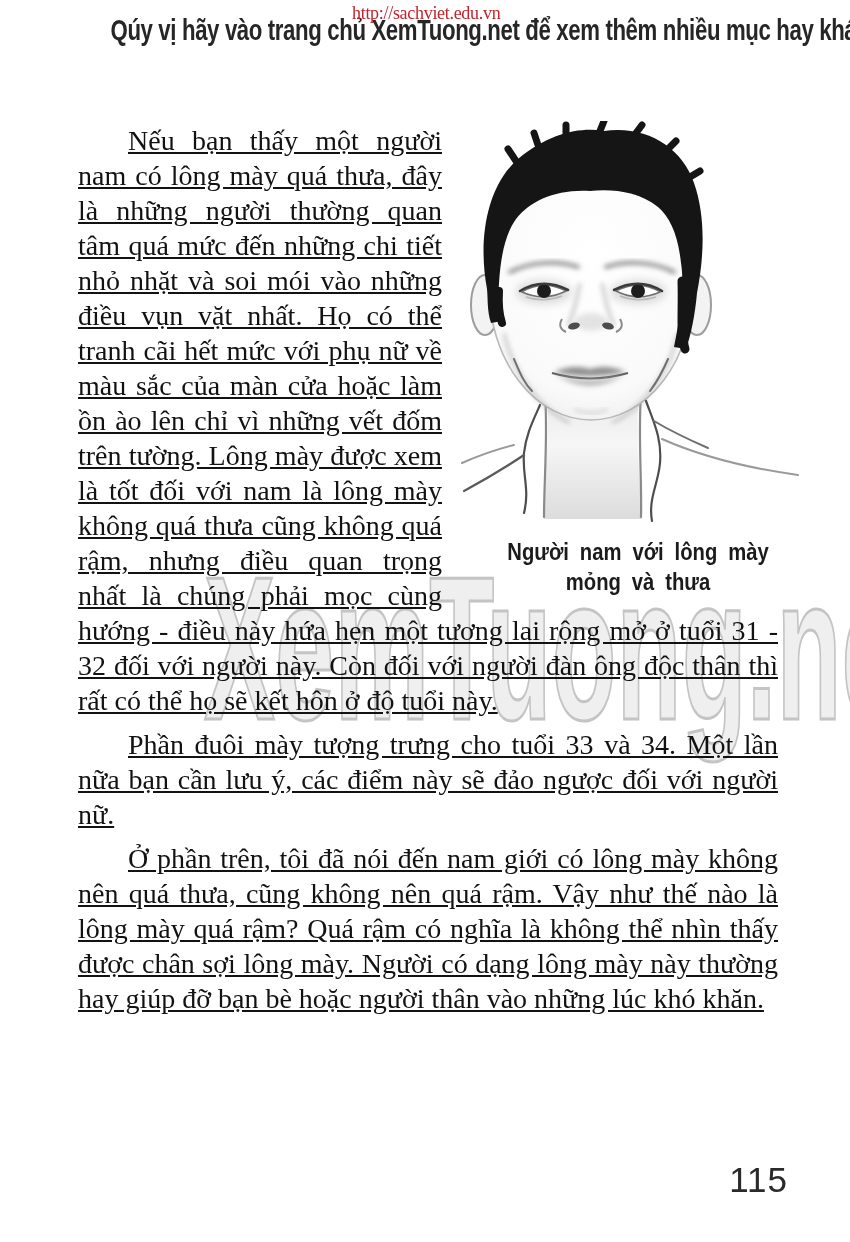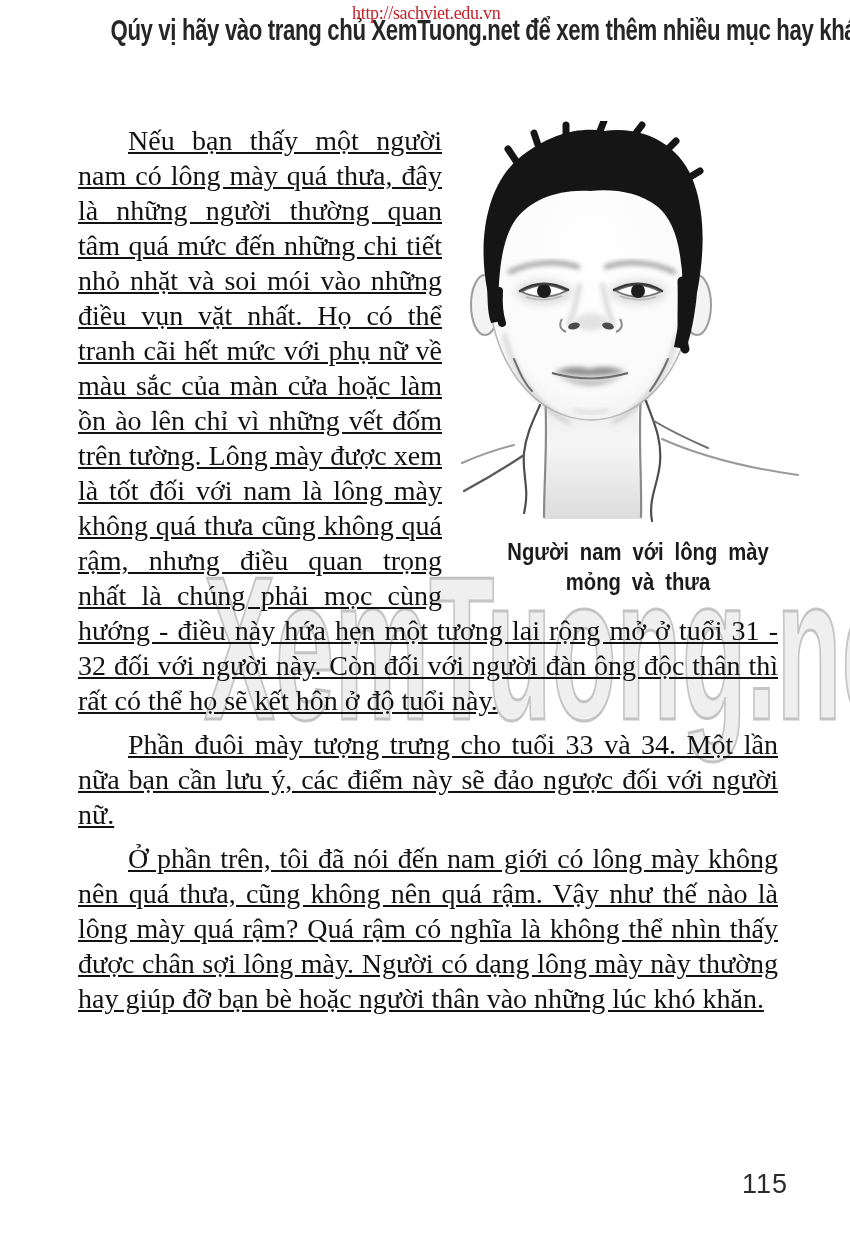--- a/index.html
+++ b/index.html
@@ -75,21 +75,21 @@
     transform:scaleX(0.88);
     transform-origin:center;
     word-spacing:6px;
     text-align:center;
     text-indent:0;
   }
   
   .page-number{
     position:absolute;right:62px;bottom:42px;
     font-family:"Liberation Sans", sans-serif;
-    font-size:27px;color:#2a2a2a;
+    font-size:35px;color:#2a2a2a;
     letter-spacing:1px;
     z-index:2;
   }
 </style>
 </head>
 <body>
 
 <div class="page">
 
   <div class="overlay-url">http://sachviet.edu.vn</div>

